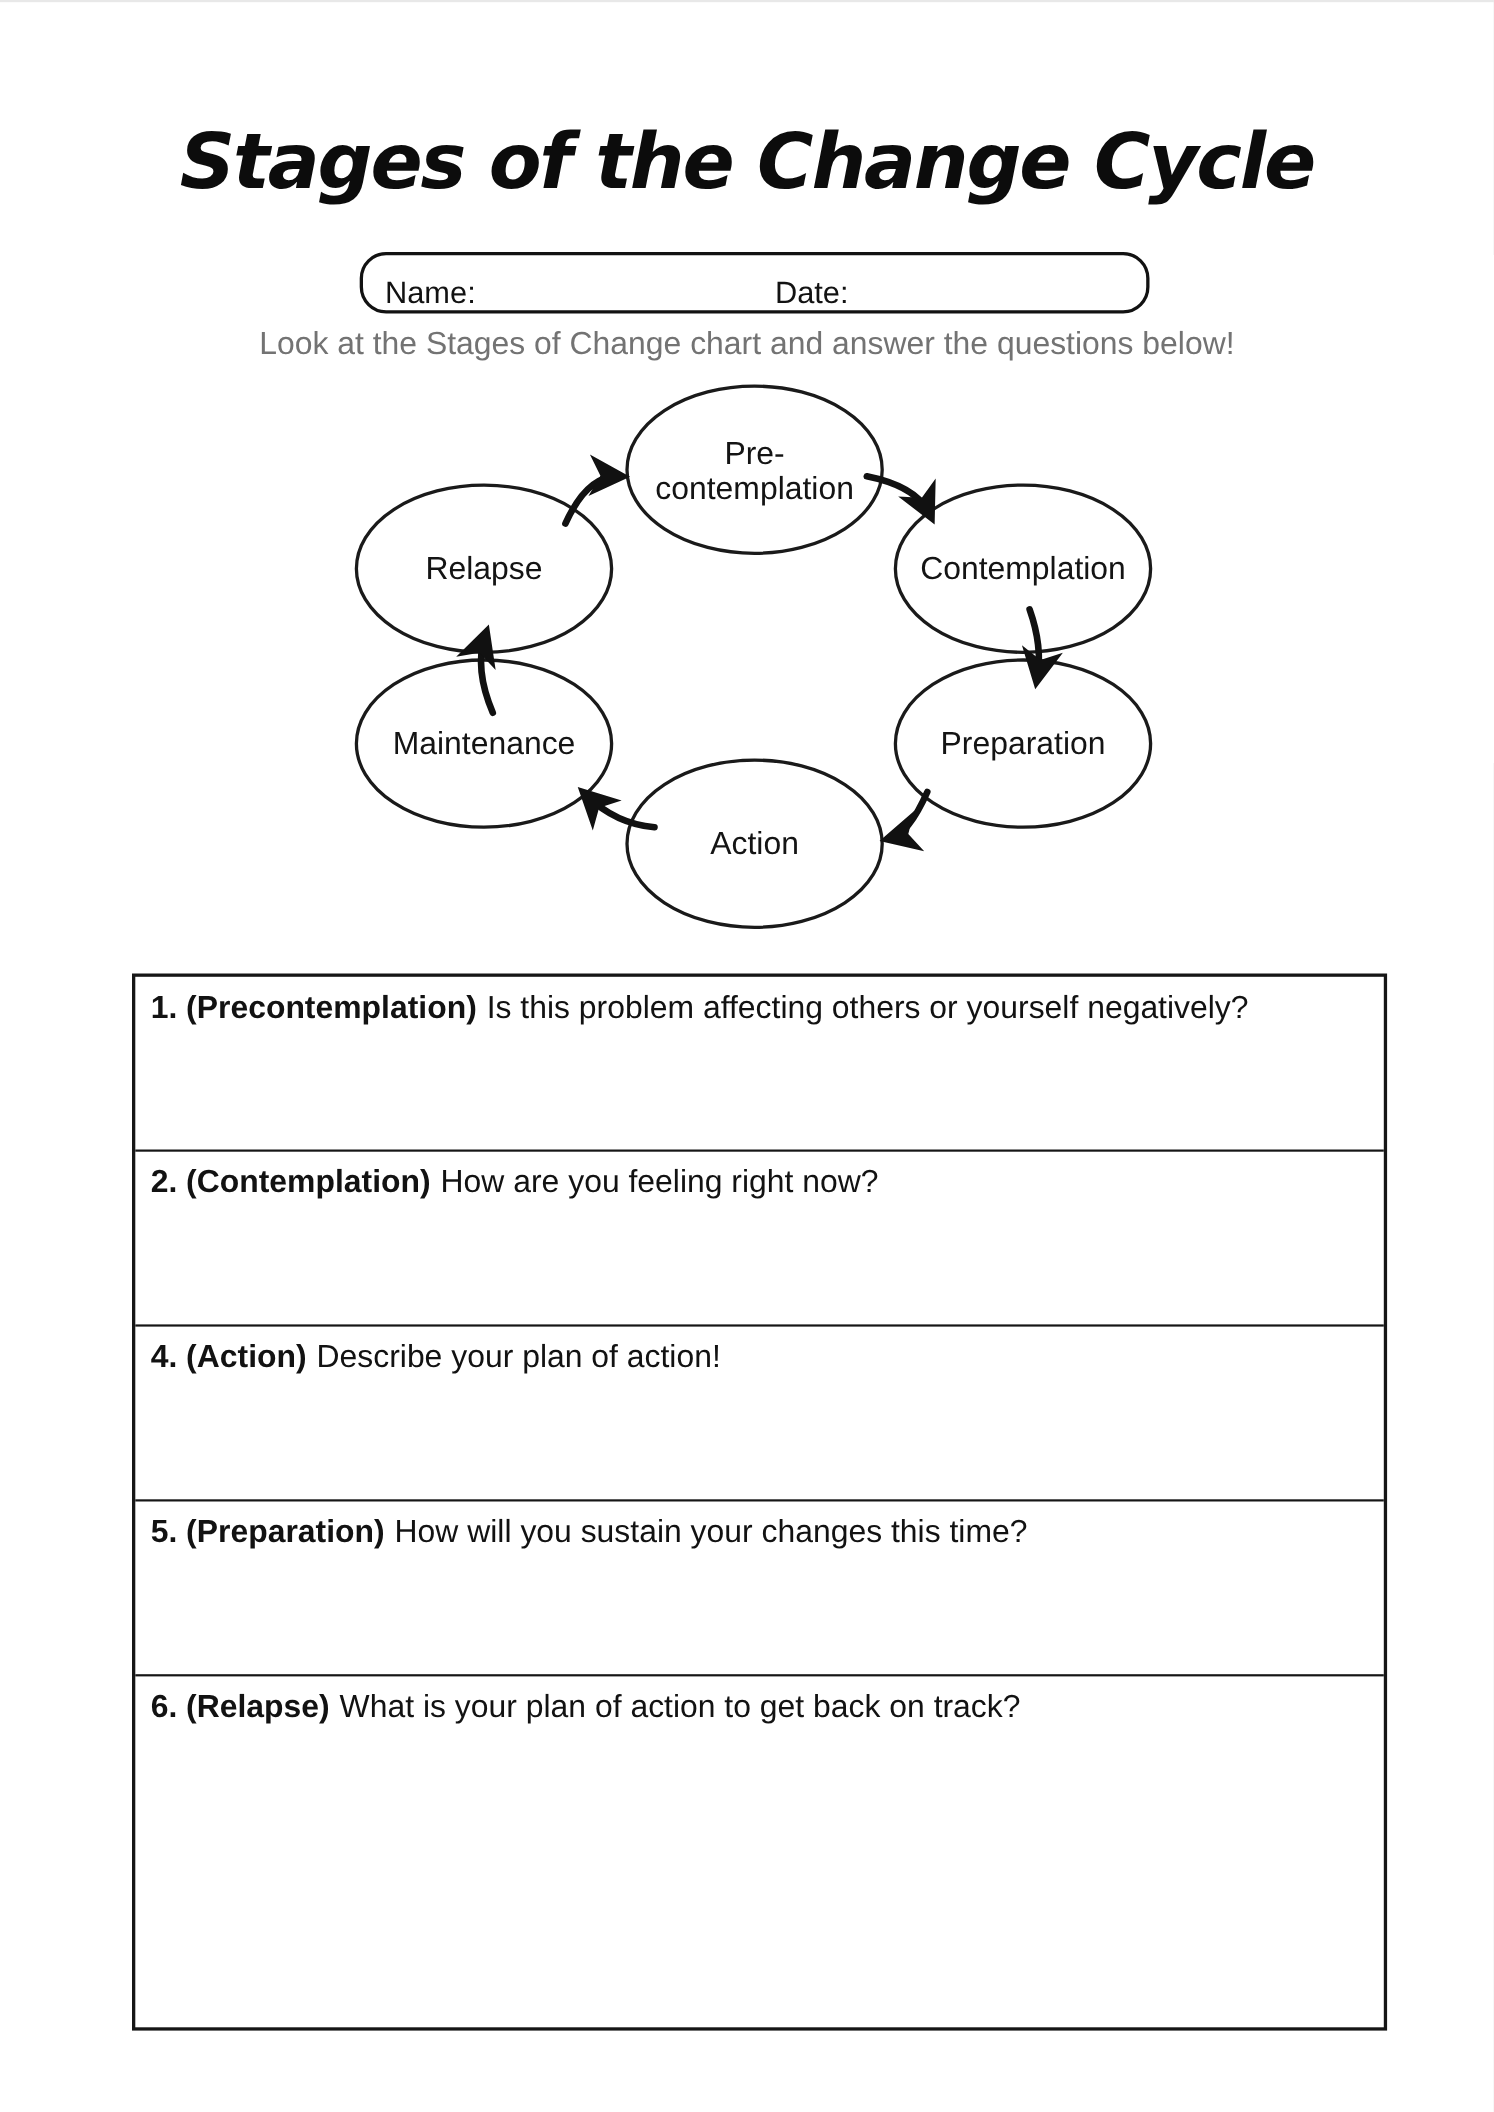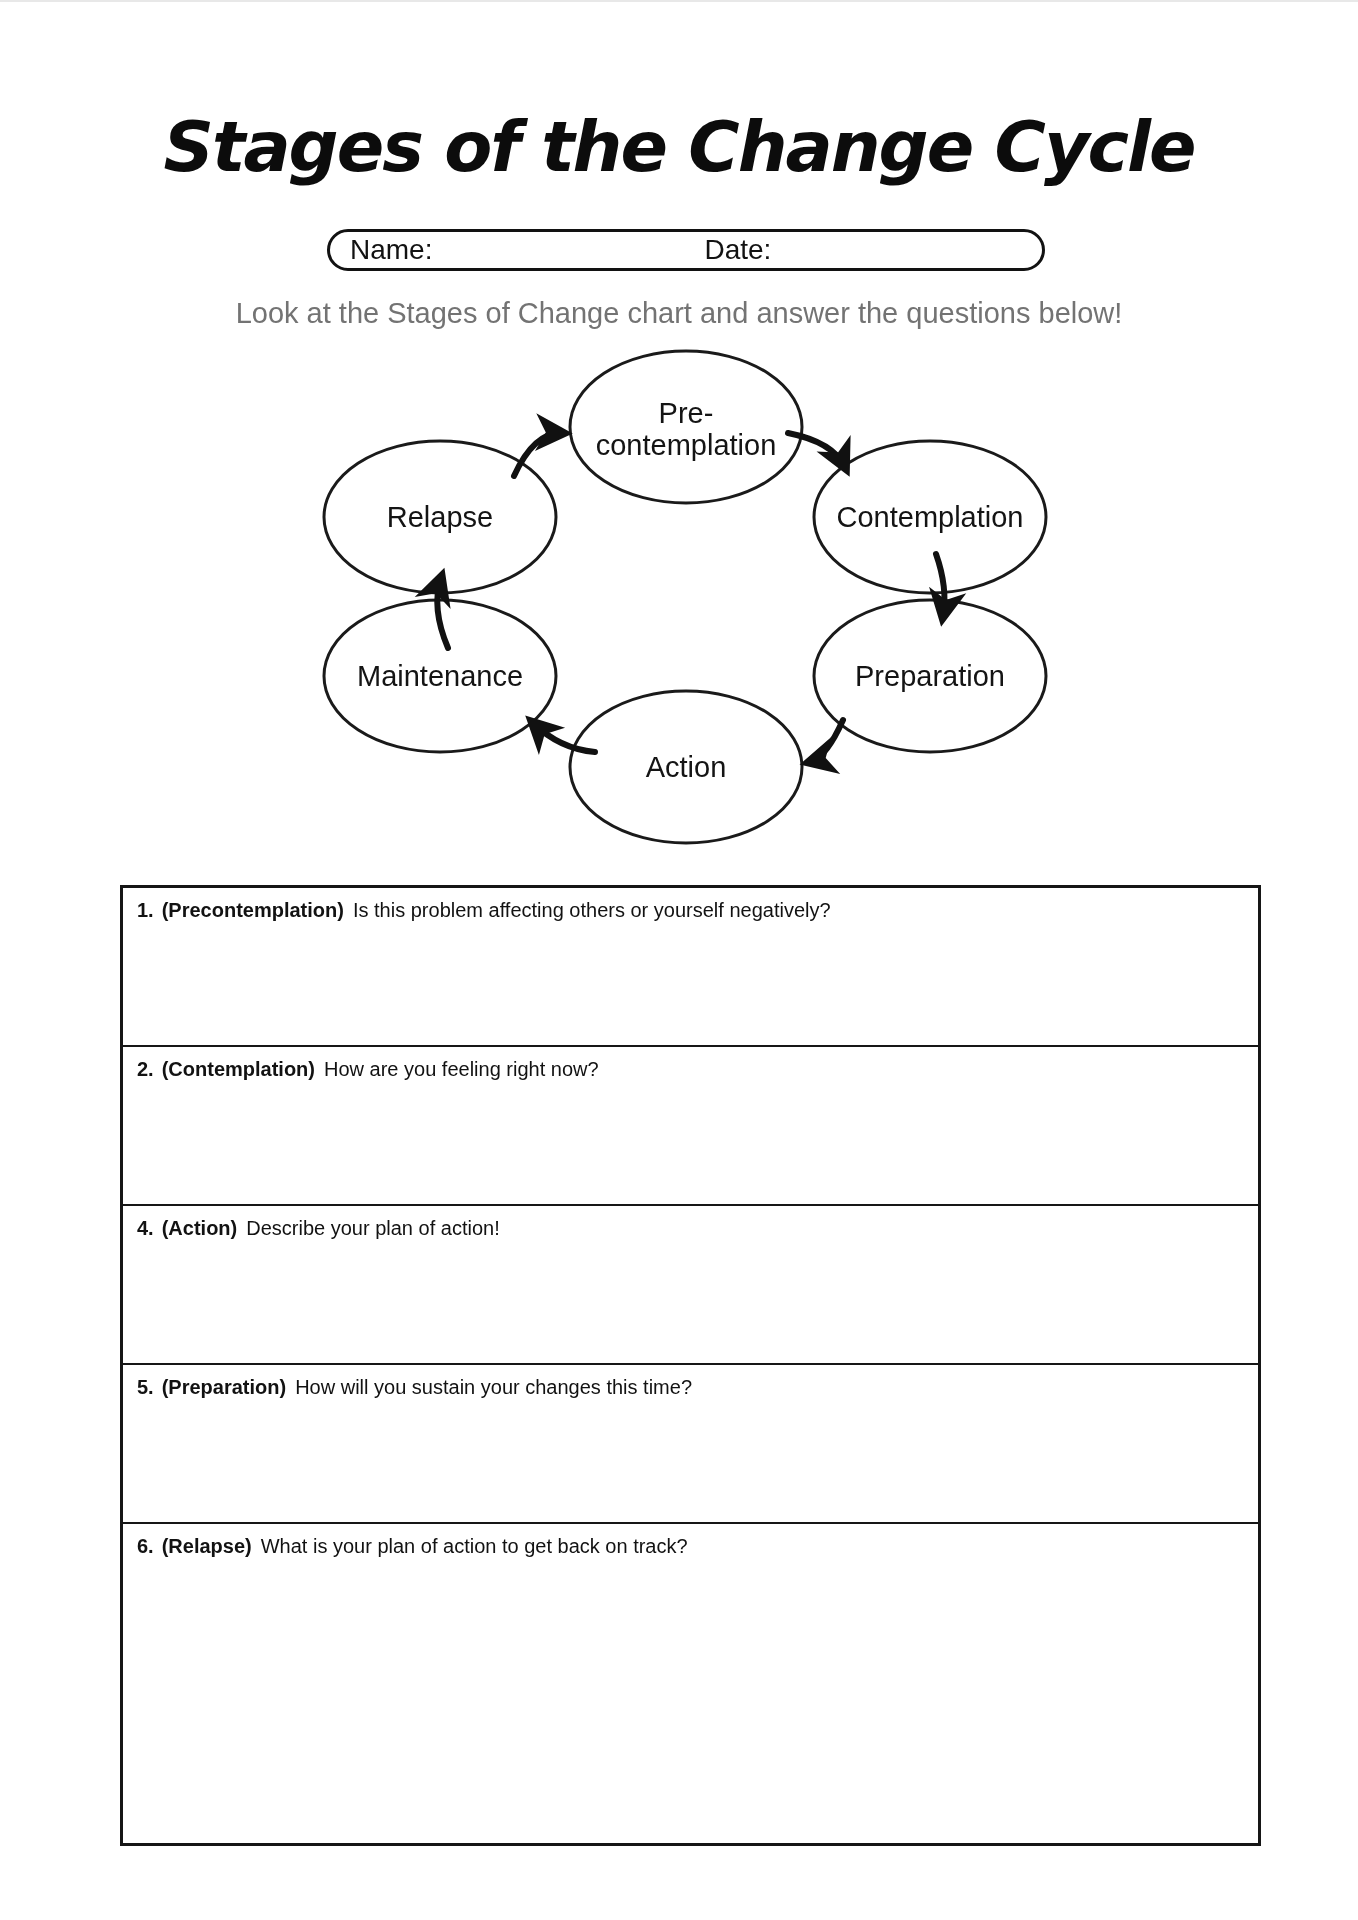--- a/index.html
+++ b/index.html
@@ -30,25 +30,25 @@
     color: #0c0c0c;
     white-space: nowrap;
   }
 
   
   .name-box {
     position: absolute;
     left: 327px;
     top: 227px;
     width: 718px;
-    height: 42px;
+    height: 56px;
     border: 3px solid #121212;
     border-radius: 24px;
     display: flex;
-    align-items: center;
+    align-items: flex-end;
     padding-left: 20px;
     font-size: 28px;
   }
   .name-box .lbl { flex: 0 0 auto; }
   .blank-name { width: 272px; height: 100%; }
   .blank-date { flex: 1; height: 100%; }
 
   
   .instruction {
     position: absolute;
@@ -95,21 +95,21 @@
     width: 1141px;
     height: 961px;
     border: 3px solid #161616;
     background: #ffffff;
   }
   .q-row {
     position: relative;
     height: 159px;
     border-bottom: 2px solid #161616;
     padding: 10px 16px 16px 14px;
-    font-size: 20px;
+    font-size: 29px;
     line-height: 1.25;
   }
   .q-row:last-child { border-bottom: none; }
   .q-num  { font-weight: bold; margin-right: 8px; }
   .q-stage{ font-weight: bold; margin-right: 9px; }
   .q-text { font-weight: normal; }
   .answer-space {
     position: absolute;
     left: 0; right: 0; bottom: 0;
     height: 100px;

